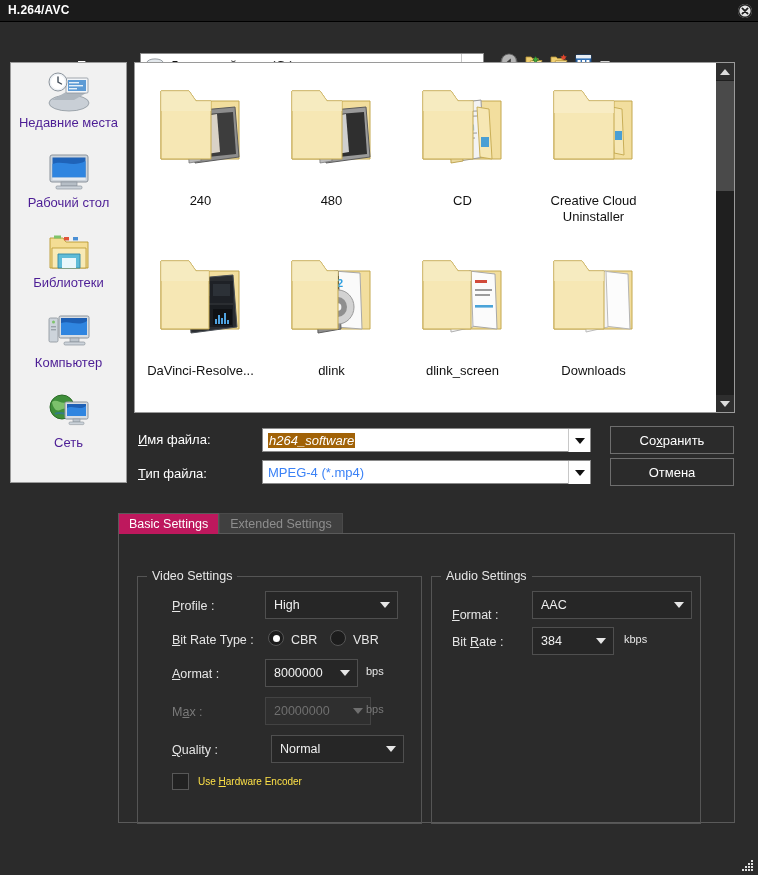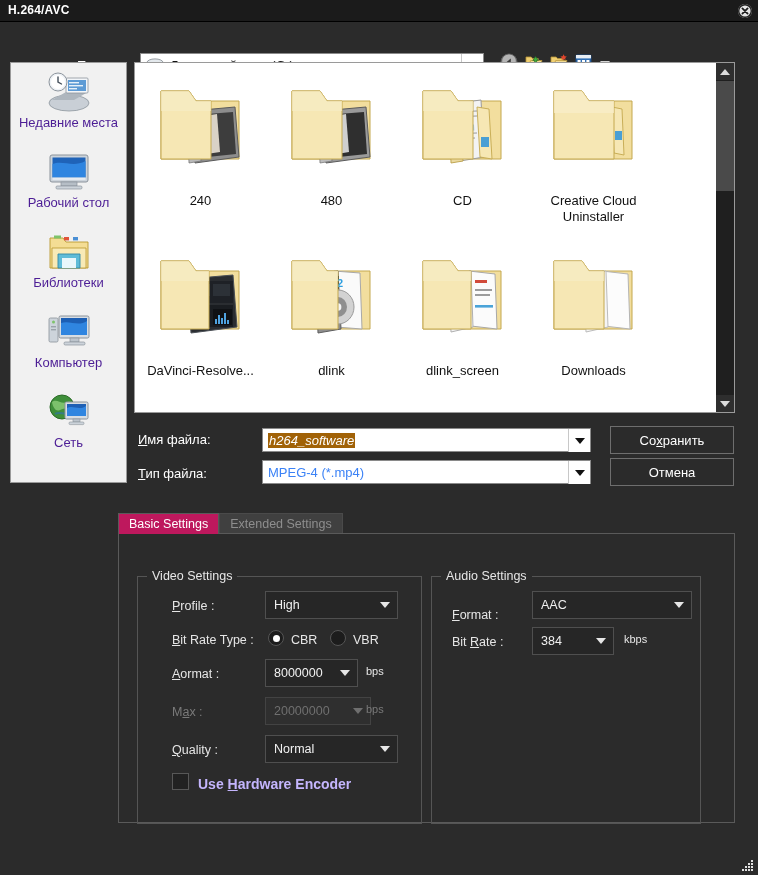--- a/index.html
+++ b/index.html
@@ -272,21 +272,21 @@
   }
   .radio-label{
     position:absolute; font-size:12.5px; color:#e6e6e6; cursor:pointer;
   }
   .checkbox{
     position:absolute; width:17px; height:17px;
     background:#222; border:1px solid #585858;
     cursor:pointer;
   }
   .check-label{
-    position:absolute; font-size:14px; color:#c4b5fd; cursor:pointer;font-weight:bold;
+    position:absolute; font-size:10px; color:#fde047; cursor:pointer;
   }
   .check-label u{ text-decoration:underline; }
 
   
   .grip{
     position:absolute; right:3px; bottom:3px;
     width:14px; height:14px;
   }
 </style>
 </head>
@@ -708,21 +708,21 @@
     </div>
     <div class="combo disabled" style="left:127px; top:120px; width:106px; height:28px;">
       <span class="cval">20000000</span>
       <span class="carrow"></span>
     </div>
     <div class="unit disabled" style="left:228px; top:126px;">bps</div>
 
     <div class="row-label" style="left:34px; top:166px;">
       <u>Q</u><span>uality :</span>
     </div>
-    <div class="combo" style="left:127px; top:158px; width:133px; height:28px;">
+    <div class="combo" style="left:133px; top:158px; width:133px; height:28px;">
       <span class="cval">Normal</span>
       <span class="carrow"></span>
     </div>
 
     <div class="checkbox" style="left:34px; top:196px;"></div>
     <div class="check-label" style="left:60px; top:199px;">
       <span>Use </span><u>H</u><span>ardware Encoder</span>
     </div>
   </div>
 

